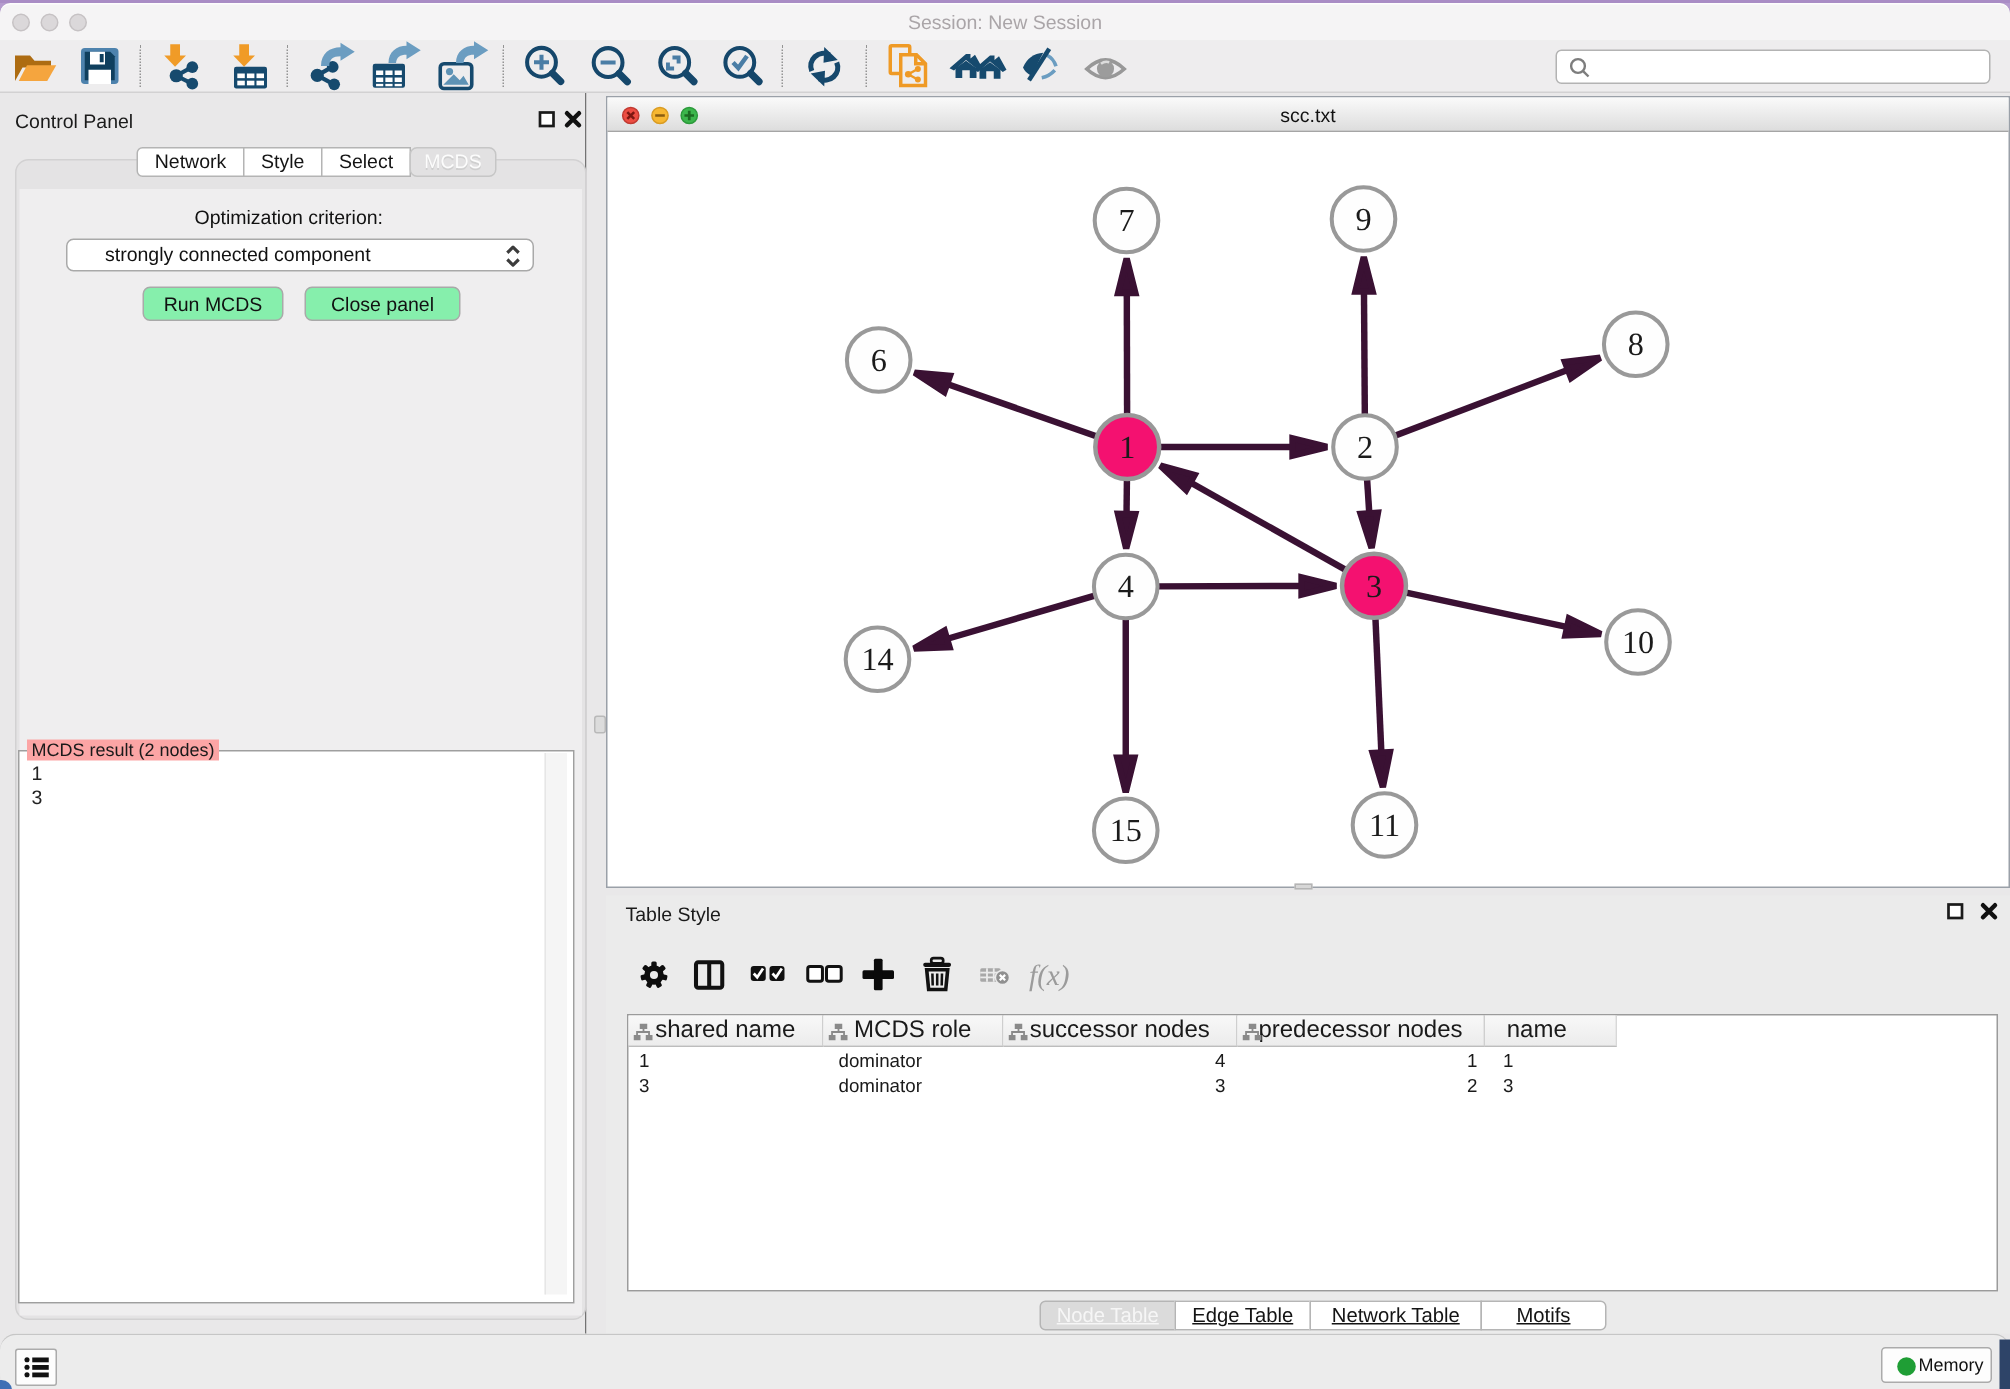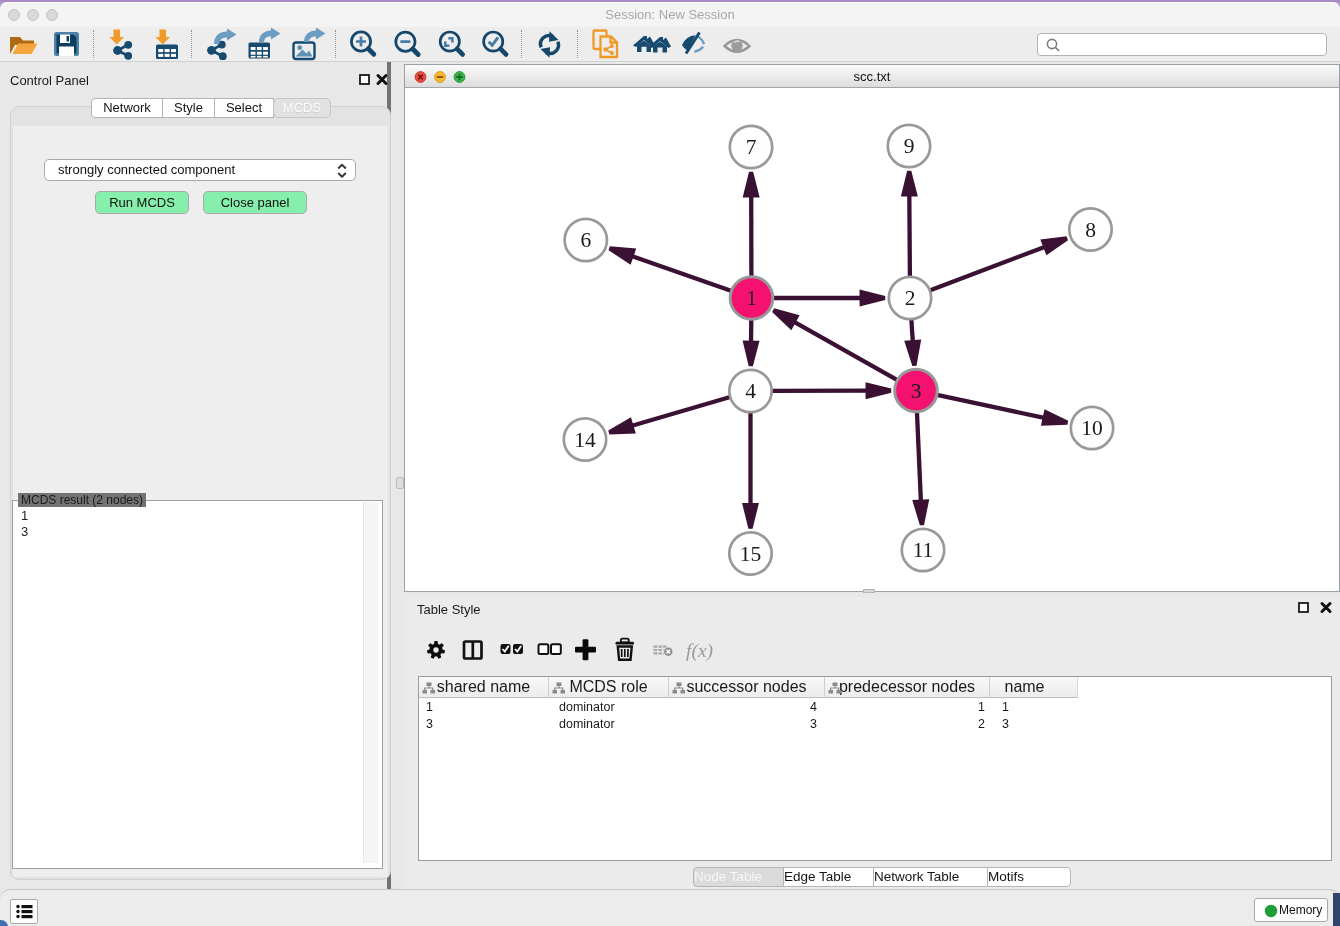--- a/index.html
+++ b/index.html
@@ -6,51 +6,51 @@
 body { font-family:"Liberation Sans", sans-serif; }
 #root { position:relative; width:1340px; height:926px; overflow:hidden; background:#b59bce; }
 #purpleline { position:absolute; left:0; top:0; width:1340px; height:2px; background:#a98cc5; }
 #win { position:absolute; left:0; top:2px; width:1340px; height:924px; background:#e9e8e9; border-radius:7px 7px 0 0; overflow:hidden; }
 #titlebar { position:absolute; left:0; top:0; width:1340px; height:25px; background:#f5f4f5; border-radius:7px 7px 0 0; border-top:1px solid #fdfdfd; }
 .tl { position:absolute; top:6px; width:12px; height:12px; border-radius:50%; background:#dbd8da; border:1px solid #c6c2c4; }
 #wtitle { position:absolute; left:0; top:4px; width:1340px; text-align:center; font-size:13px; color:#aaa5a8; }
 #toolbar { position:absolute; left:0; top:25px; width:1340px; height:35px; background:#eeedee; border-bottom:1px solid #d2d1d2; }
 .tsep { position:absolute; top:3px; height:28px; width:0; border-left:1px dotted #949494; }
 #search { position:absolute; left:1037px; top:6px; width:290px; height:23px; background:#fff; border:1px solid #b3b3b3; border-radius:4px; }
-#cp { position:absolute; left:0; top:60px; width:391px; height:827px; background:#e9e8e9; border-right:4px solid #737373; }
+#cp { position:absolute; left:0; top:60px; width:391px; height:827px; background:#e9e8e9; border-right:1px solid #737373; }
 #cp-title { position:absolute; left:10px; top:11px; font-size:13px; color:#1a1a1a; }
 .panicons { position:absolute; }
 #cp-tabs { position:absolute; left:79px; top:36px; height:20px; display:flex; }
 .tab { height:20px; line-height:18px; text-align:center; font-size:13px; color:#141414; background:#fff; border:1px solid #b4b4b4; margin-left:-1px; }
 .tab.first { border-radius:4px 0 0 4px; margin-left:12px; }
 .tab.sel { background:#e2e1e2; color:#fcfcfc; border:1px solid #c6c6c6; border-radius:5px; text-shadow:0 1px 0 #cfcfcf; }
 #cp-pane { position:absolute; left:10px; top:44px; width:381px; height:774px; background:#e4e3e4; border-radius:9px; border:1px solid #d2d1d2; }
 #cp-inner { position:absolute; left:13px; top:64px; width:375px; height:751px; background:#efeeef; }
 #opt-label { position:absolute; left:8px; top:75px; width:369px; text-align:center; font-size:13px; color:#111; }
-#opt-select { position:absolute; left:44px; top:97px; width:312px; height:22px; background:#fff; border:1px solid #a9a9a9; border-radius:5px; font-size:13px; color:#111; line-height:20px; padding-left:13px; }
+#opt-select { position:absolute; left:44px; top:97px; width:312px; height:22px; background:#fff; border:1px solid #a9a9a9; border-radius:5px; font-size:13px; color:#111; line-height:20px; padding-left:25px; }
 .btn { position:absolute; top:129px; height:23px; background:#86efac; border:1px solid #a9a9a9; border-radius:5px; font-size:13px; color:#111; text-align:center; line-height:21px; }
 #fieldset { position:absolute; left:12px; top:438px; width:371px; height:369px; border:1px solid #9f9f9f; background:#fff; }
-#legend { position:absolute; left:18px; top:431px; font-size:12px; color:#1a1a1a; background:#737373; padding:0 3px; }
+#legend { position:absolute; left:18px; top:431px; font-size:12px; color:#1a1a1a; background:#fca5a5; padding:0 3px; }
 #mcds-text { position:absolute; left:8px; top:7px; font-size:13px; line-height:16px; color:#222; }
 #mcds-scroll { position:absolute; right:4px; top:1px; width:15px; height:361px; background:#f5f5f5; border-left:1px solid #e6e6e6; }
 #vdivider { position:absolute; left:391px; top:60px; width:13px; height:827px; background:#e9e8e9; }
 #vhandle { position:absolute; left:396px; top:475px; width:8px; height:12px; background:#dcdcdc; border:1px solid #b9b9b9; border-radius:2px; }
 #netwin { position:absolute; left:404px; top:62px; width:936px; height:528px; background:#fff; border:1px solid #9aa0a8; }
 #net-titlebar { position:absolute; left:0; top:0; width:934px; height:23px; background:linear-gradient(#fafafa,#dddddd); border-bottom:1px solid #a5a5a5; }
 #net-title { position:absolute; left:0; top:4px; width:934px; text-align:center; font-size:13px; color:#111; }
 #net-notch { position:absolute; left:458px; top:524px; width:12px; height:4px; background:#d7d7d7; border:1px solid #b5b5b5; }
 #tp { position:absolute; left:404px; top:595px; width:936px; height:292px; background:#ebebeb; }
 #tp-title { position:absolute; left:13px; top:5px; font-size:13px; color:#1a1a1a; }
 #tbox { position:absolute; left:14px; top:79px; width:914px; height:185px; background:#fff; border:1px solid #9b9b9b; }
 #thead { position:absolute; left:0; top:0; height:21px; display:flex; }
 .th { position:relative; height:21px; background:linear-gradient(#f8f8f8,#ececec); border-right:1px solid #cfcfcf; border-bottom:1px solid #bdbdbd; font-size:16px; color:#1a1a1a; display:flex; align-items:center; justify-content:center; }
 .trow { position:absolute; font-size:12.5px; color:#1a1a1a; }
 .tree { position:absolute; left:3px; top:5px; }
 #tp-tabs { position:absolute; left:289px; top:270px; height:20px; display:flex; }
-.ttab { height:20px; line-height:18px; text-align:left; font-size:13.5px; color:#141414; background:#fff; border:1px solid #b5b5b5; margin-left:-1px; }
+.ttab { height:20px; line-height:18px; text-align:center; font-size:13.5px; color:#141414; background:#fff; border:1px solid #b5b5b5; margin-left:-1px;text-decoration:underline; }
 #statusbar { position:absolute; left:0; top:887px; width:1340px; height:37px; background:#ececec; border-top:1px solid #c6c6c6;border-radius:11px; }
 #listbtn { position:absolute; left:10px; top:9px; width:28px; height:25px; background:#fdfdfd; border:1px solid #ababab; border-radius:2px; }
 #membtn { position:absolute; left:1254px; top:8px; width:74px; height:24px; background:#fdfdfd; border:1px solid #ababab; border-radius:3px; font-size:12px; color:#111; }
 #blue-bl { position:absolute; left:-6px; top:920px; width:14px; height:14px; border-radius:50%; background:#3f6fb5; }
 #navy-br { position:absolute; left:1333px; top:893px; width:7px; height:33px; background:#2e4468; }
 </style>
 </head>
 <body>
 <div id="root">
 <div id="win">
@@ -197,20 +197,21 @@
     <path d="M20,2.5 L28,10.5 M28,2.5 L20,10.5" stroke="#111" stroke-width="3" stroke-linecap="round"></path>
   </svg>
   <div id="cp-pane"></div>
   <div id="cp-inner"></div>
   <div id="cp-tabs">
     <div class="tab first" style="width:72px">Network</div>
     <div class="tab" style="width:53px">Style</div>
     <div class="tab" style="width:60px">Select</div>
     <div class="tab sel" style="width:58px">MCDS</div>
   </div>
+  <div id="opt-label">Optimization criterion:</div>
   <div id="opt-select">strongly connected component
     <svg width="14" height="18" style="position:absolute;right:6px;top:2px">
       <path d="M3.2,6.5 L7,2.8 L10.8,6.5 M3.2,11 L7,14.7 L10.8,11" fill="none" stroke="#3c3c3c" stroke-width="2.1" stroke-linejoin="round"></path>
     </svg>
   </div>
   <div class="btn" style="left:95px;width:94px">Run MCDS</div>
   <div class="btn" style="left:203px;width:104px">Close panel</div>
   <div id="fieldset">
     <div id="mcds-text">1<br>3</div>
     <div id="mcds-scroll"></div>

